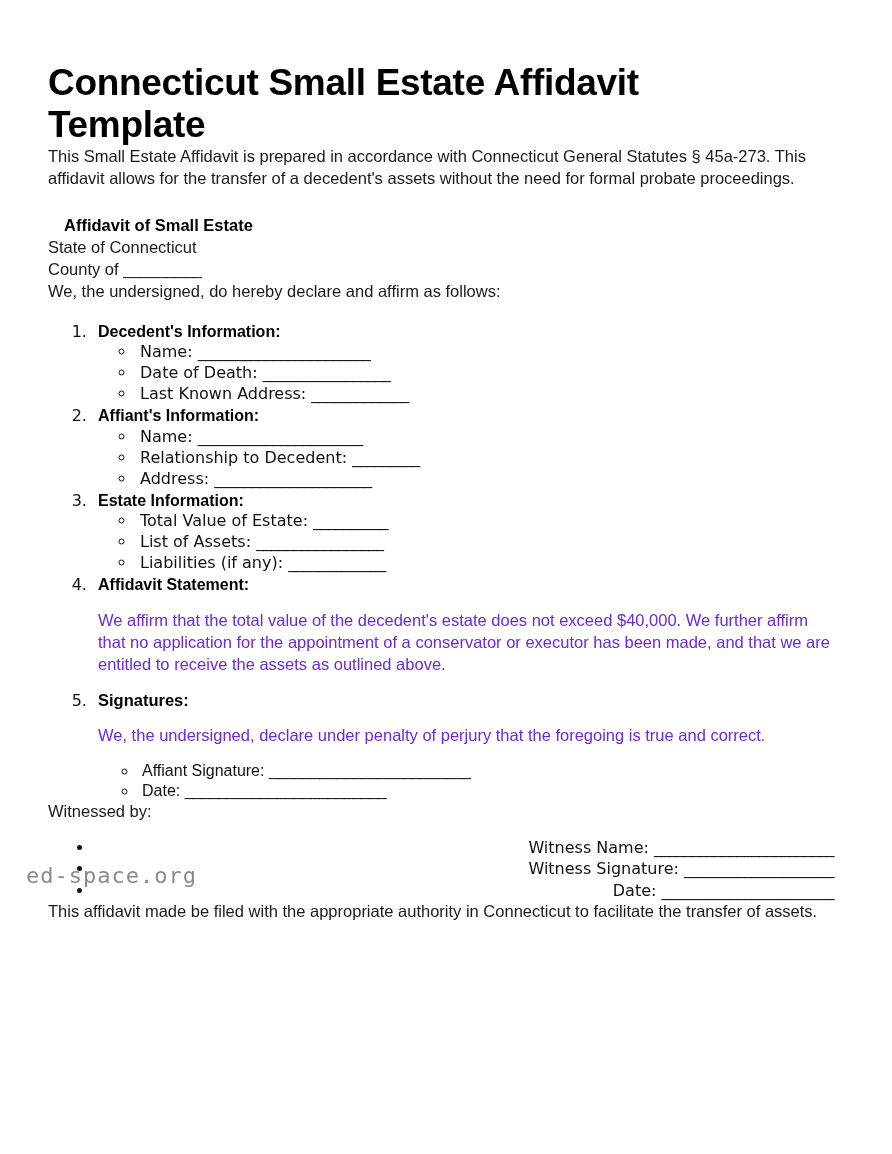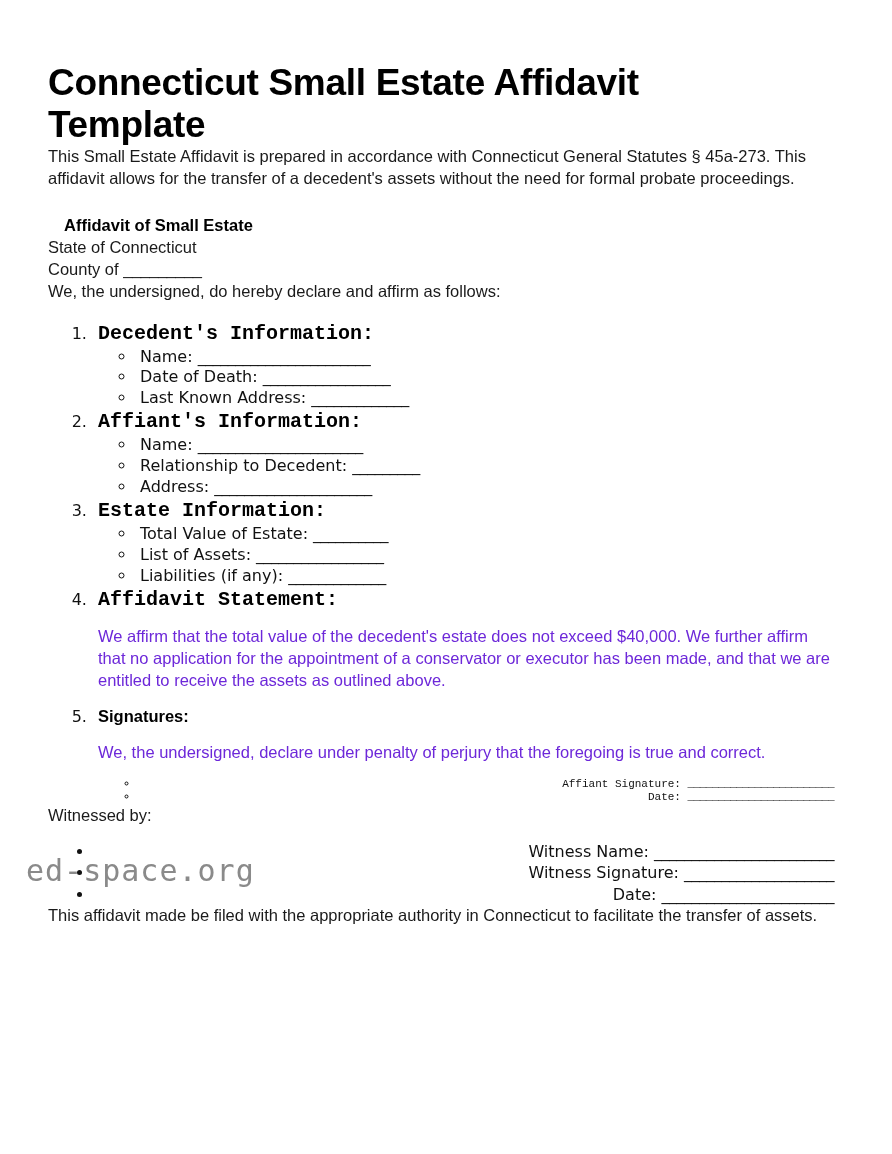--- a/index.html
+++ b/index.html
@@ -72,47 +72,46 @@
     margin: 0;
     padding: 0 0 0 6px;
     line-height: 1.29;
   }
   ol.main-list > li::marker {
     font-weight: normal;
     font-family: "DejaVu Sans", sans-serif;
     font-size: 16px;
   }
   .item-label {
-    font-family: Liberation Mono, monospace;
+    font-family: Liberation Sans, sans-serif;
     font-weight: bold;
-    font-size: 20px;
+    font-size: 16px;
     color: #000000;
   }
   
   li.narrow > .item-label {
     font-family: "Liberation Sans", sans-serif;
     font-size: 16.5px;
   }
 
   ul.sub-list {
     margin: 0 0 0 0;
     padding-left: 38px;
     list-style-type: circle;
     font-family: "DejaVu Sans", sans-serif;
     font-size: 16px;
   }
   ul.sub-list > li {
     line-height: 1.31;
     padding-left: 4px;
   }
   ul.sub-list.narrow {
-    font-family: Liberation Mono, monospace;
-    font-size: 11px;
+    font-family: Liberation Sans, sans-serif;
+    font-size: 16px;
     padding-left: 40px;
-    text-align: right;
   }
   ul.sub-list.narrow > li { line-height: 1.26; }
 
   .inner-para {
     font-family: "Liberation Sans", sans-serif;
     font-size: 16.5px;
     line-height: 1.33;
     margin: 15px 0 0 0;
     max-width: 742px;
     color: #6d28d9;
@@ -137,21 +136,21 @@
   }
 
   .closing { margin-top: 26px; }
 
   
   .watermark {
     position: absolute;
     left: 26px;
     bottom: 14px;
     font-family: "DejaVu Sans Mono", monospace;
-    font-size: 30px;
+    font-size: 22px;
     letter-spacing: 1px;
     color: #8a8a8a;
     white-space: nowrap;
   }
 </style>
 </head>
 <body>
 
 <div class="page">
 

